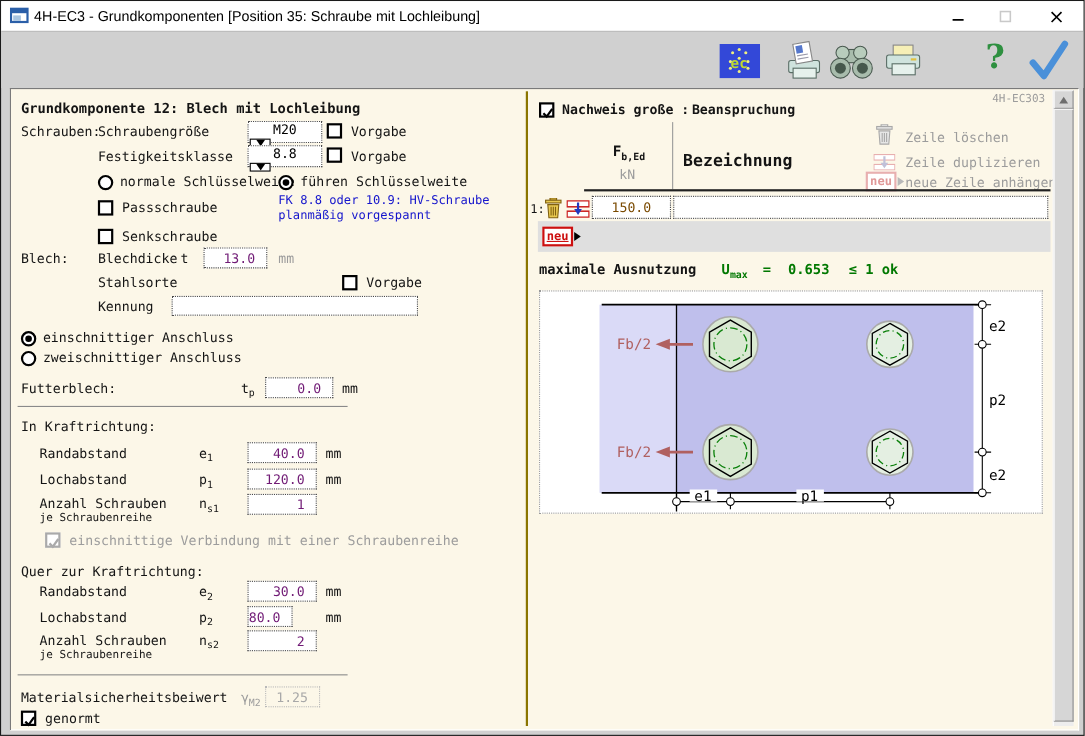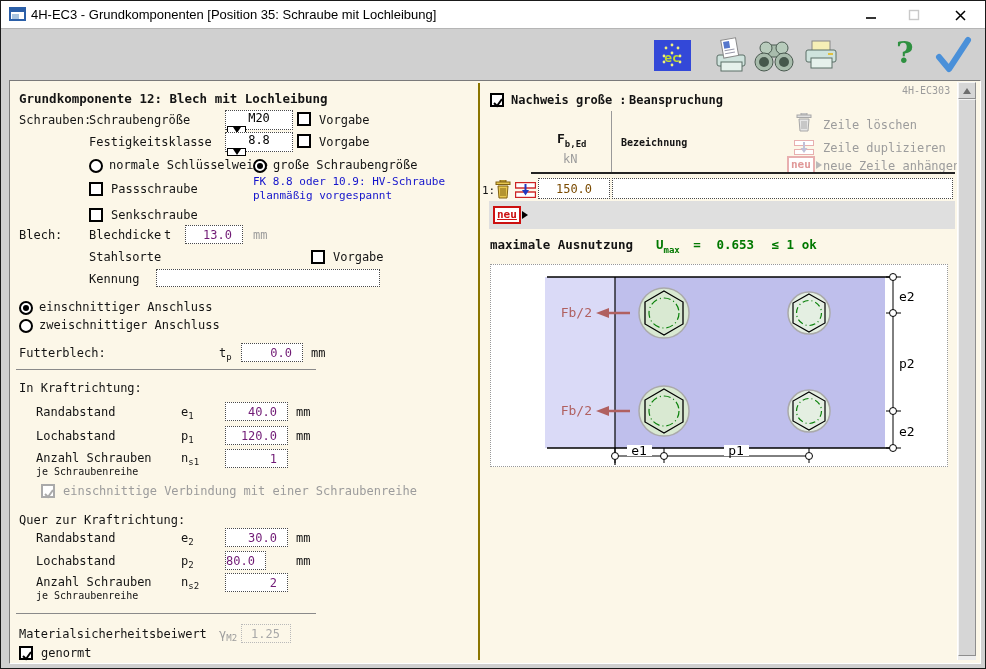--- a/index.html
+++ b/index.html
@@ -159,21 +159,21 @@
     <span class="ddbtn">
         <span class="tri-d"></span>
       </span>
   </div>
   <div class="cb" style="left:296px;top:133px"></div>
   <div class="t" style="left:318px;top:134px">Vorgabe</div>
 
   <div class="radio" style="left:88px;top:158px"></div>
   <div class="t" style="left:108px;top:157px">normale Schlüsselweite</div>
   <div class="radio sel" style="left:252px;top:158px"></div>
-  <div class="t" style="left:272px;top:157px">große Schraubengröße</div>
+  <div class="t" style="left:272px;top:157px">führen Schlüsselweite</div>
   <div class="t blue" style="left:252px;top:174px;font-size:11px">FK 8.8 oder 10.9: HV-Schraube</div>
   <div class="t blue" style="left:252px;top:188px;font-size:11px">planmäßig vorgespannt</div>
 
   <div class="cb" style="left:88px;top:181px"></div>
   <div class="t" style="left:110px;top:181px">Passschraube</div>
   <div class="cb" style="left:88px;top:207px"></div>
   <div class="t" style="left:110px;top:207px">Senkschraube</div>
 
   <div class="t" style="left:18px;top:227px">Blech:</div>
   <div class="t" style="left:88px;top:227px">Blechdicke</div>
@@ -257,21 +257,21 @@
     <svg width="13" height="13">
         <path d="M2 6 L5 9 L10 2" fill="none" stroke="#000" stroke-width="2"></path>
       </svg>
   </div>
   <div class="t b" style="left:510px;top:92px">Nachweis große :</div>
   <div class="t b" style="left:628px;top:92px">Beanspruchung</div>
 
   <div class="a" style="left:610px;top:110px;width:1px;height:61px;background:#999"></div>
   <div class="t b" style="left:556px;top:130px;font-size:13px"><span>F</span><sub class="s">b,Ed</sub></div>
   <div class="t g" style="left:562px;top:151px">kN</div>
-  <div class="t b" style="left:620px;top:136px;font-size:10px">Bezeichnung</div>
+  <div class="t b" style="left:620px;top:136px;font-size:15px">Bezeichnung</div>
 
   <svg class="a" style="left:795px;top:112px" width="16" height="19">
     <rect x="5" y="0" width="6" height="2" fill="#E0E0E0" stroke="#A8A8A8"></rect>
     <rect x="1" y="2" width="14" height="2.5" fill="#E0E0E0" stroke="#A8A8A8"></rect>
     <path d="M3 6 L13 6 L12 18 L4 18 Z" fill="#E6E6E6" stroke="#A8A8A8"></path>
     <line x1="6" y1="8" x2="6" y2="16" stroke="#A8A8A8"></line>
       <line x1="8" y1="8" x2="8" y2="16" stroke="#A8A8A8"></line>
       <line x1="10" y1="8" x2="10" y2="16" stroke="#A8A8A8"></line>
   </svg>
   <div class="t g" style="left:822px;top:117px">Zeile löschen</div>

